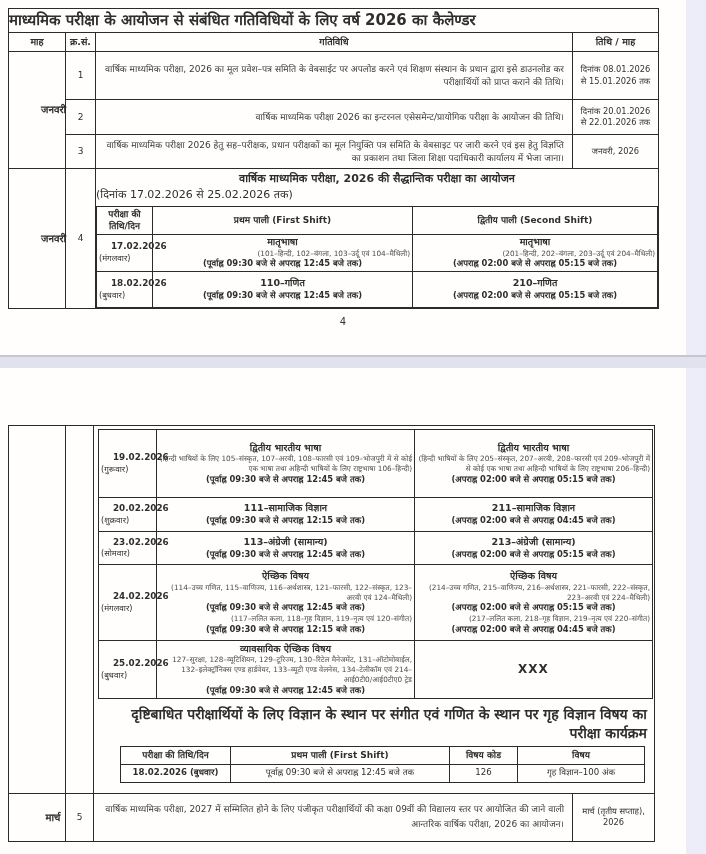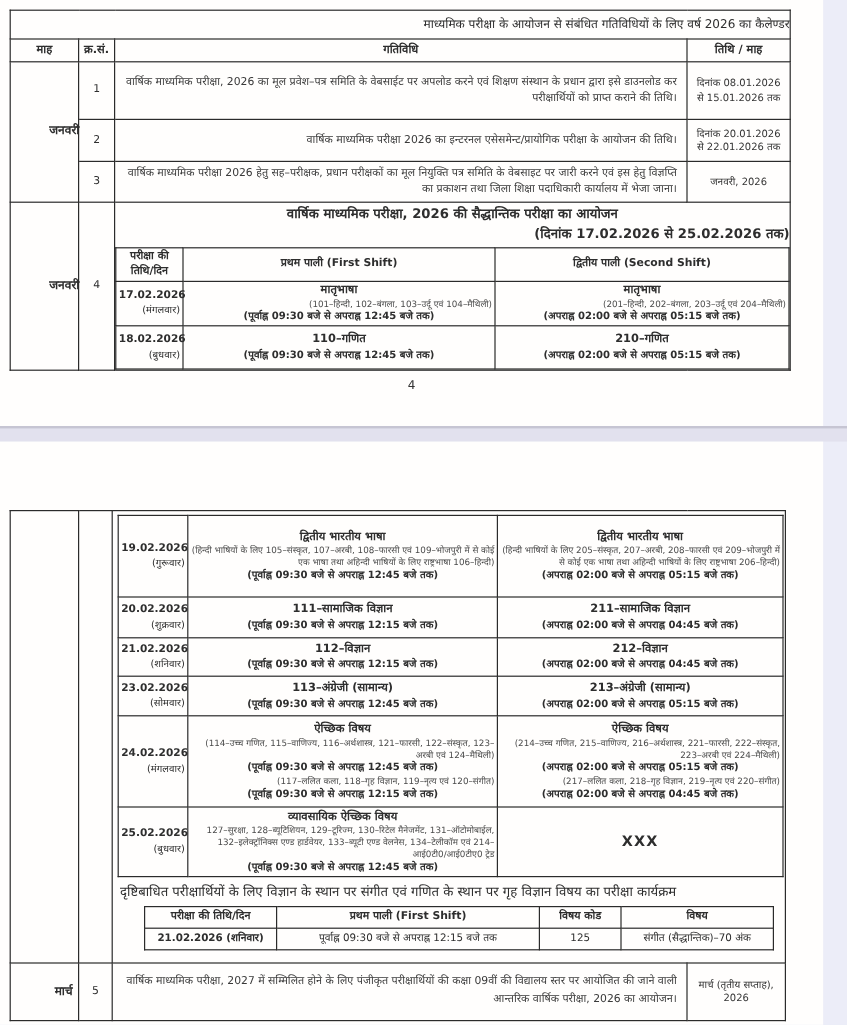--- a/index.html
+++ b/index.html
@@ -30,40 +30,40 @@
   .gutter {
     position: absolute;
     right: 0; top: 0;
     width: 20px; height: 854px;
     background: #ecedf8;
   }
   table { border-collapse: collapse; table-layout: fixed; }
   td { border: 1px solid #2b2b2b; vertical-align: middle; font-size: 9px; line-height: 1.35; }
   .outer { margin: 8px 0 0 8px; width: 650px; }
   .outer2 { margin: 57px 0 0 8px; width: 646px; }
-  .title-cell { font-weight: normal; font-size: 10px; text-align: right; height: 24px; }
+  .title-cell { font-weight: bold; font-size: 15px; text-align: left; height: 24px; }
   .colhead { font-weight: bold; font-size: 9.5px; text-align: center; height: 19px; }
   .act { text-align: right; padding: 2px 8px; font-size: 9px; color: #3a3a3a; }
   .month { font-weight: bold; text-align: center; font-size: 10px; padding-left: 32px; }
   .sno { text-align: center; font-size: 9px; }
   .datecol { text-align: center; font-size: 8.3px; color: #333; padding: 2px 3px; }
   .merged { padding: 0; vertical-align: top; }
   .sec-title { font-weight: bold; font-size: 11px; text-align: center; padding-top: 3px; }
-  .sec-sub { font-weight: bold; font-size: 11px; text-align: right; padding: 1px 0 3px; }
+  .sec-sub { font-weight: normal; font-size: 11px; text-align: left; padding: 1px 0 3px; }
   .inner { width: 100%; }
   .inner td { padding: 1px 2px; }
   .ih { font-weight: bold; font-size: 9px; text-align: center; }
-  .dt { font-weight: bold; font-size: 8.8px; text-align: center; }
-  .day { font-weight: normal; font-size: 8.2px; text-align: right; }
+  .dt { font-weight: bold; font-size: 8.8px; text-align: center; margin-left: 12px; }
+  .day { font-weight: normal; font-size: 8.2px; text-align: left; }
   .subj { font-weight: bold; font-size: 9.5px; text-align: center; }
   .codes { font-size: 7.3px; color: #4a4a4a; text-align: right; line-height: 1.35; }
   .time { font-weight: bold; font-size: 8.4px; text-align: center; }
   .xxx { text-align: center; font-size: 12px; font-weight: bold; letter-spacing: 1px; }
   .content-cell { padding: 3px 5px 10px 4px; vertical-align: top; }
-  .blind-head { font-weight: normal; font-size: 11px; text-align: left; padding: 6px 2px 3px; }
+  .blind-head { font-weight: bold; font-size: 14px; text-align: right; padding: 6px 2px 3px; }
   .blind { width: 524px; margin-left: 22px; }
   .blind td { font-size: 8.6px; text-align: center; padding: 2px 3px; }
   .blind .bh { font-weight: bold; font-size: 9px; }
   .blind .bd { font-weight: bold; }
   .pageno { text-align: center; font-size: 10px; color: #333; margin-top: 7px; }
 </style>
 </head>
 <body>
 
 <div class="gutter"></div>
@@ -210,34 +210,20 @@
             </td>
             <td>
               <div class="subj">111–सामाजिक विज्ञान</div>
               <div class="time">(पूर्वाह्न 09:30 बजे से अपराह्न 12:15 बजे तक)</div>
             </td>
             <td>
               <div class="subj">211–सामाजिक विज्ञान</div>
               <div class="time">(अपराह्न 02:00 बजे से अपराह्न 04:45 बजे तक)</div>
             </td>
           </tr>
-          <tr style="height:32px">
-            <td>
-              <div class="dt">21.02.2026</div>
-              <div class="day">(शनिवार)</div>
-            </td>
-            <td>
-              <div class="subj">112–विज्ञान</div>
-              <div class="time">(पूर्वाह्न 09:30 बजे से अपराह्न 12:15 बजे तक)</div>
-            </td>
-            <td>
-              <div class="subj">212–विज्ञान</div>
-              <div class="time">(अपराह्न 02:00 बजे से अपराह्न 04:45 बजे तक)</div>
-            </td>
-          </tr>
           <tr style="height:33px">
             <td>
               <div class="dt">23.02.2026</div>
               <div class="day">(सोमवार)</div>
             </td>
             <td>
               <div class="subj">113–अंग्रेजी (सामान्य)</div>
               <div class="time">(पूर्वाह्न 09:30 बजे से अपराह्न 12:45 बजे तक)</div>
             </td>
             <td>
@@ -288,24 +274,24 @@
                 <col style="width:127px">
               </colgroup>
           <tbody>
                 <tr style="height:18px">
             <td class="bh">परीक्षा की तिथि/दिन</td>
             <td class="bh">प्रथम पाली (First Shift)</td>
             <td class="bh">विषय कोड</td>
             <td class="bh">विषय</td>
           </tr>
           <tr style="height:18px">
-            <td class="bd">21.02.2026 (शनिवार)</td>
-            <td>पूर्वाह्न 09:30 बजे से अपराह्न 12:15 बजे तक</td>
-            <td>125</td>
-            <td>संगीत (सैद्धान्तिक)–70 अंक</td>
+            <td class="bd">18.02.2026 (बुधवार)</td>
+            <td>पूर्वाह्न 09:30 बजे से अपराह्न 12:45 बजे तक</td>
+            <td>126</td>
+            <td>गृह विज्ञान–100 अंक</td>
           </tr>
         </tbody>
             </table>
       </td>
     </tr>
     <tr style="height:48px">
       <td class="month">मार्च</td>
       <td class="sno">5</td>
       <td class="act" style="line-height:1.7">वार्षिक माध्यमिक परीक्षा, 2027 में सम्मिलित होने के लिए पंजीकृत परीक्षार्थियों की कक्षा 09वीं की विद्यालय स्तर पर आयोजित की जाने वाली आन्तरिक वार्षिक परीक्षा, 2026 का आयोजन।</td>
       <td class="datecol">

